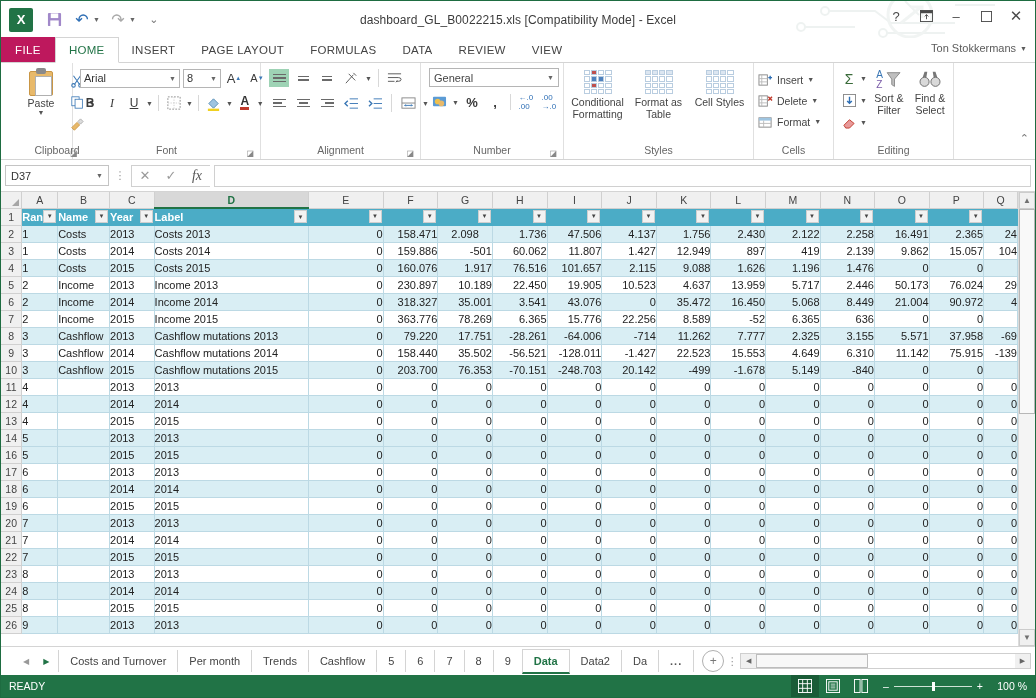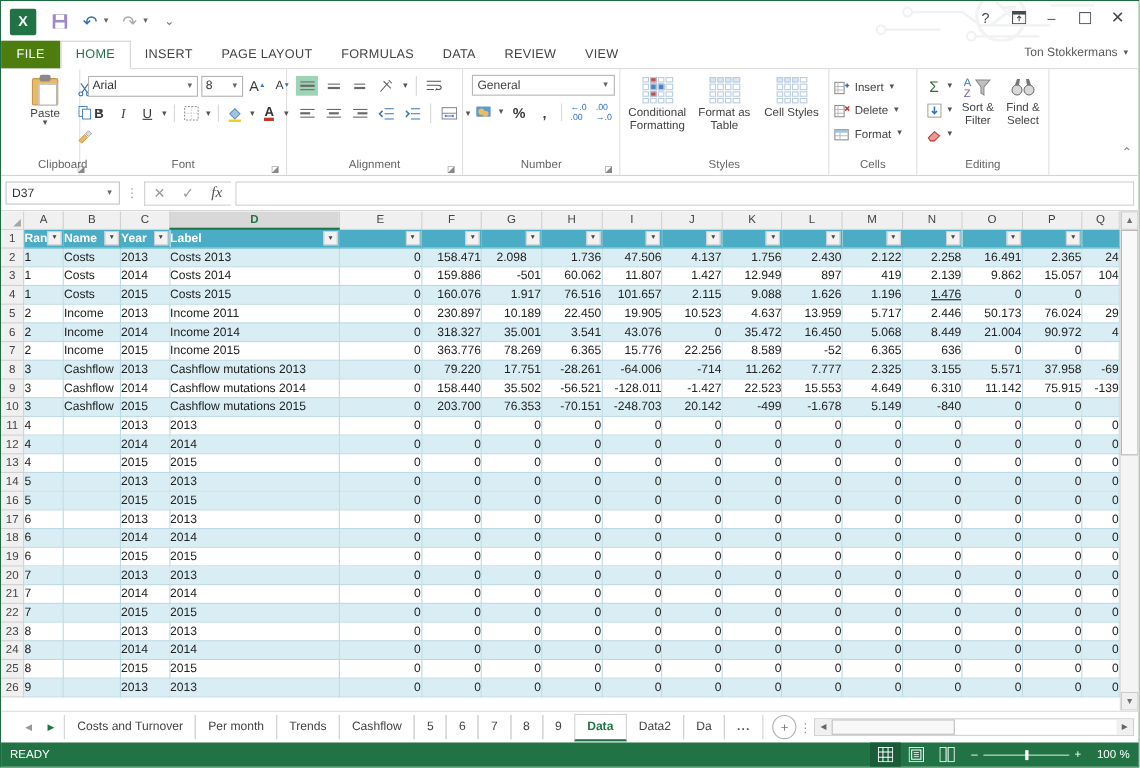--- a/index.html
+++ b/index.html
@@ -30,21 +30,21 @@
   .title-text {
     position:absolute; left:0; right:0; text-align:center; font-size:12px; color:#3b3b3b; z-index:2;
     letter-spacing:.1px;
   }
   .win-ctrls { position:absolute; right:4px; top:2px; display:flex; align-items:center; z-index:3; }
   .win-btn { width:30px; height:26px; display:flex; align-items:center; justify-content:center; color:#4a4a4a; font-size:13px; }
   .win-btn.close { font-size:15px; }
 
   
   .tabbar { height:25px; background:#fff; display:flex; align-items:flex-end; position:relative; flex:none; border-bottom:1px solid #d4d4d4;}
-  .tab-file { background:#4d7c0f; color:#fff; height:25px; padding:0 14px; display:flex; align-items:center; font-size:11.5px; letter-spacing:.4px;}
+  .tab-file { background:#be185d; color:#fff; height:25px; padding:0 14px; display:flex; align-items:center; font-size:11.5px; letter-spacing:.4px;}
   .rtab { height:25px; padding:0 13px; display:flex; align-items:center; font-size:11.5px; color:#444; letter-spacing:.3px;}
   .rtab.active { background:#fff; color:#217346; border:1px solid #d4d4d4; border-bottom:1px solid #fff; position:relative; top:1px; height:26px;}
   .user-chip { position:absolute; right:8px; top:4px; font-size:11px; color:#5b5b5b; display:flex; align-items:center; gap:4px;}
 
   
   .ribbon { height:97px; background:#fff; border-bottom:1px solid #d4d4d4; display:flex; position:relative; flex:none;}
   .rgroup { position:relative; display:flex; flex-direction:column; border-right:1px solid #e0e0e0; padding:3px 4px 0 4px;}
   .rgroup:last-child{border-right:none;}
   .rg-body { flex:1; display:flex; align-items:flex-start; padding-top:2px;}
   .rg-title { height:15px; text-align:center; font-size:10.5px; color:#666; position:relative;}
@@ -184,20 +184,21 @@
             <rect x="3.5" y="9" width="9" height="6" fill="#fff"></rect>
           </svg>
       </div>
       <div class="qat-btn undo">↶</div>
       <span class="qat-caret">▼</span>
       <div class="qat-btn redo">↷</div>
       <span class="qat-caret">▼</span>
       <div class="qat-btn" style="color:#777;font-size:11px">⌄</div>
     </div>
 
+    <div class="title-text">dashboard_GL_B0022215.xls  [Compatibility Mode] - Excel</div>
 
     <div class="win-ctrls">
       <div class="win-btn">?</div>
       <div class="win-btn">
         <svg width="13" height="12" viewBox="0 0 14 13">
             <rect x="0.5" y="0.5" width="13" height="12" fill="none" stroke="#4a4a4a"></rect>
             <rect x="0.5" y="0.5" width="13" height="3" fill="#4a4a4a"></rect>
             <path d="M7 10 L7 5 M5 7 L7 5 L9 7" stroke="#4a4a4a" fill="none"></path>
           </svg>
       </div>
@@ -686,31 +687,31 @@
               <td class="cell txt" style="width: 155px;">Costs 2015</td>
               <td class="cell num" style="width: 76px;">0</td>
               <td class="cell num" style="width: 55px;">160.076</td>
               <td class="cell num" style="width: 55px;">1.917</td>
               <td class="cell num" style="width: 55px;">76.516</td>
               <td class="cell num" style="width: 55px;">101.657</td>
               <td class="cell num" style="width: 55px;">2.115</td>
               <td class="cell num" style="width: 55px;">9.088</td>
               <td class="cell num" style="width: 55px;">1.626</td>
               <td class="cell num" style="width: 55px;">1.196</td>
-              <td class="cell num" style="width: 55px; text-decoration: underline;">1.476</td>
+              <td class="cell num" style="width: 55px;">1.476</td>
               <td class="cell num" style="width: 55px;">0</td>
               <td class="cell num" style="width: 55px;">0</td>
               <td class="cell num" style="width: 34px;"></td>
             </tr>
             <tr class="band-b">
               <td class="rowhdr">5</td>
               <td class="cell txt" style="width: 36px;">2</td>
               <td class="cell txt" style="width: 52px;">Income</td>
               <td class="cell txt" style="width: 45px;">2013</td>
-              <td class="cell txt" style="width: 155px;">Income 2011</td>
+              <td class="cell txt" style="width: 155px;">Income 2013</td>
               <td class="cell num" style="width: 76px;">0</td>
               <td class="cell num" style="width: 55px;">230.897</td>
               <td class="cell num" style="width: 55px;">10.189</td>
               <td class="cell num" style="width: 55px;">22.450</td>
               <td class="cell num" style="width: 55px;">19.905</td>
               <td class="cell num" style="width: 55px;">10.523</td>
               <td class="cell num" style="width: 55px;">4.637</td>
               <td class="cell num" style="width: 55px;">13.959</td>
               <td class="cell num" style="width: 55px;">5.717</td>
               <td class="cell num" style="width: 55px;">2.446</td>

